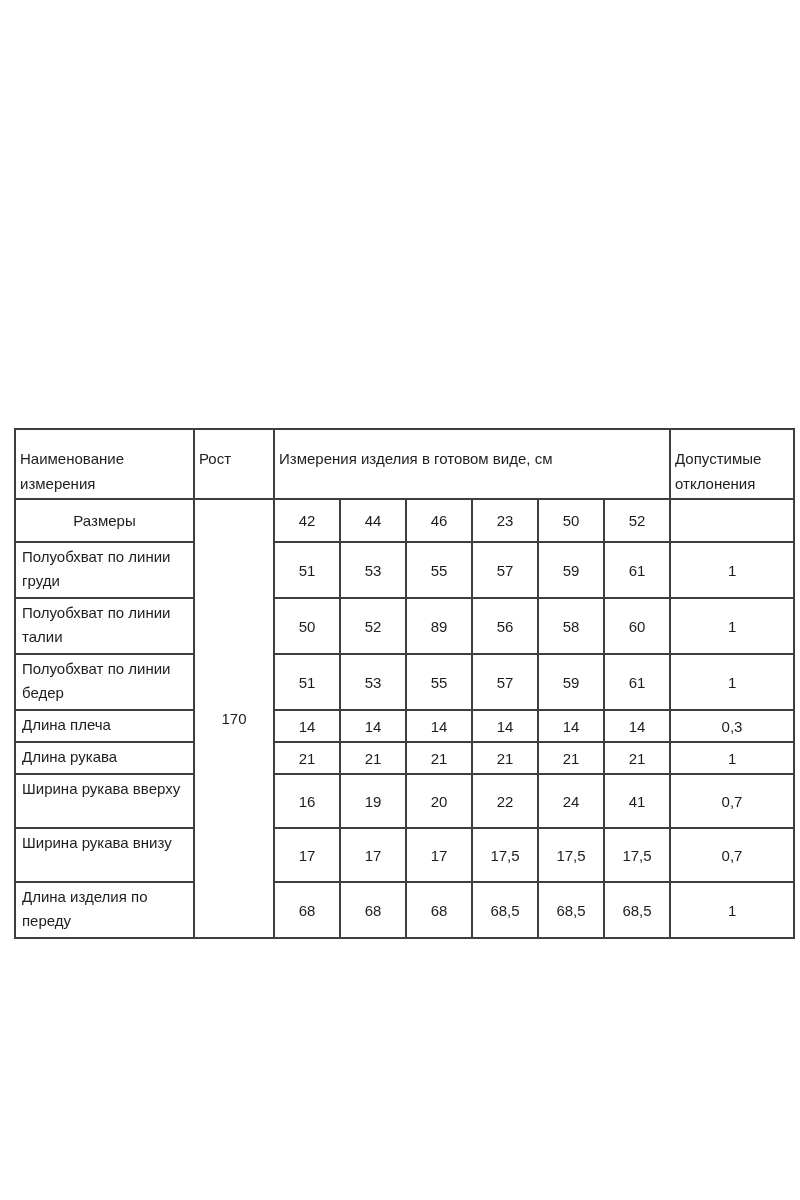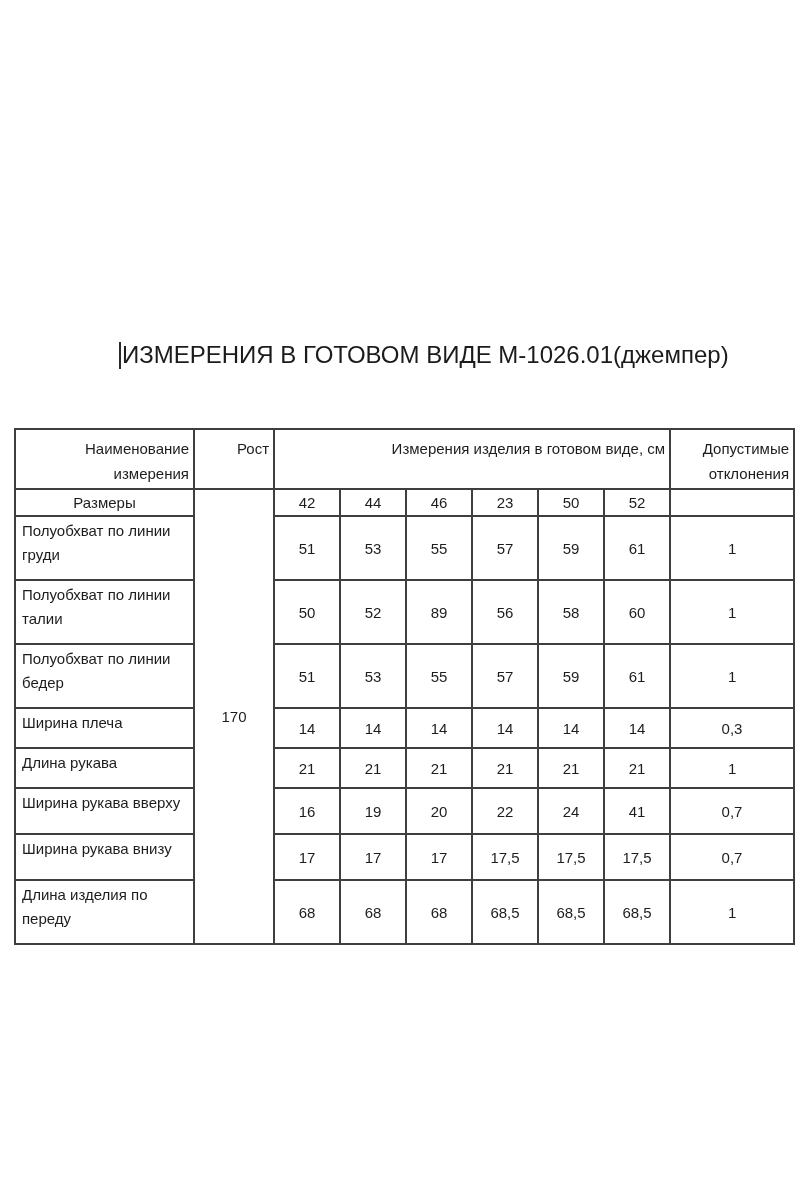--- a/index.html
+++ b/index.html
@@ -43,52 +43,48 @@
     table-layout: fixed;
   }
   .size-table td, .size-table th {
     border: 2px solid #3e3e3e;
     font-size: 15px;
     font-weight: 400;
     color: #1d1d1d;
     overflow: hidden;
   }
   .hdr-cell {
-    text-align: right;
+    text-align: left;
     vertical-align: top;
-    padding: 6px 4px 2px 4px;
+    padding: 16px 4px 2px 4px;
     line-height: 25px;
   }
   .name-cell {
     text-align: left;
     vertical-align: top;
-    padding: 2px 4px 12px 6px;
+    padding: 2px 4px 4px 6px;
     line-height: 24px;
   }
   .center-cell {
     text-align: center;
     vertical-align: middle;
     padding: 0 2px;
   }
   tr.r-header  { height: 54px; }
-  tr.r-sizes   { height: 27px; }
-  tr.r-tall    { height: 46px; }
+  tr.r-sizes   { height: 43px; }
+  tr.r-tall    { height: 54px; }
   tr.r-bedra   { height: 49px; }
   tr.r-short   { height: 29px; }
   tr.r-last    { height: 40px; }
 </style>
 </head>
 <body>
 
 <div class="page">
 
-  <div class="title-wrap">
-    <div class="text-cursor"></div>
-    <h1 class="doc-title">ИЗМЕРЕНИЯ В ГОТОВОМ ВИДЕ М-1026.01(джемпер)</h1>
-  </div>
 
   <table class="size-table">
     <colgroup>
       <col style="width:179px">
       <col style="width:80px">
       <col style="width:66px">
         <col style="width:66px">
         <col style="width:66px">
       <col style="width:66px">
         <col style="width:66px">
@@ -142,21 +138,21 @@
         <td class="center-cell">51</td>
         <td class="center-cell">53</td>
         <td class="center-cell">55</td>
         <td class="center-cell">57</td>
         <td class="center-cell">59</td>
         <td class="center-cell">61</td>
         <td class="center-cell">1</td>
       </tr>
 
       <tr class="r-short">
-        <td class="name-cell">Ширина плеча</td>
+        <td class="name-cell">Длина плеча</td>
         <td class="center-cell">14</td>
         <td class="center-cell">14</td>
         <td class="center-cell">14</td>
         <td class="center-cell">14</td>
         <td class="center-cell">14</td>
         <td class="center-cell">14</td>
         <td class="center-cell">0,3</td>
       </tr>
 
       <tr class="r-short">

